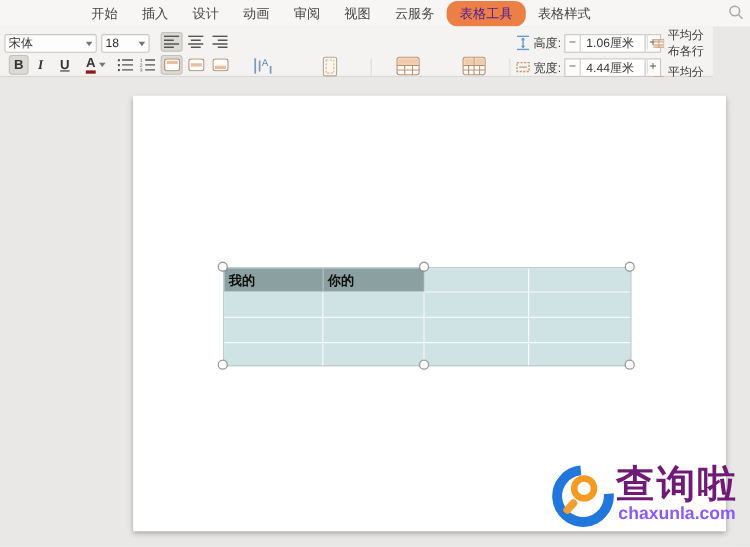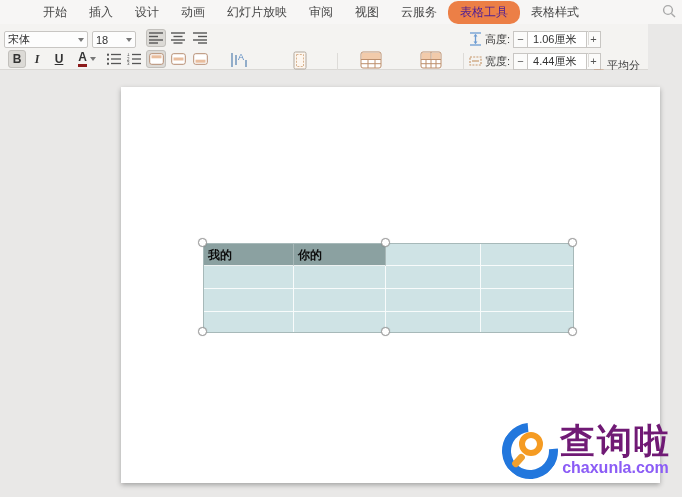--- a/index.html
+++ b/index.html
@@ -5,21 +5,21 @@
   html,body{margin:0;padding:0;}
   body{
     width:682px;height:497px;position:relative;overflow:hidden;
     font-family:"Liberation Sans","DejaVu Sans",sans-serif;
     background:#e9e8e7;-webkit-font-smoothing:antialiased;
   }
   
   .menubar{
     position:absolute;left:0;top:0;width:682px;height:24px;
     background:#f7f6f5;display:flex;align-items:center;
-    padding-left:32px;box-sizing:border-box;gap:0;
+    padding-left:72px;box-sizing:border-box;gap:0;
   }
   .mtab{
     font-size:12px;color:#474747;padding:3px 11px;border-radius:10px;
     white-space:nowrap;cursor:default;
   }
   .mtab.pill{background:#ec7f46;color:#4c1d95;padding:3px 12px;}
   .menu-search{position:absolute;right:6px;top:4px;width:14px;height:14px;}
   
   .toolbar{
     position:absolute;left:0;top:24px;width:648px;height:46px;
@@ -105,21 +105,20 @@
   svg{display:block;}
 </style>
 </head>
 <body>
 
 <div class="menubar">
   <span class="mtab">开始</span>
   <span class="mtab">插入</span>
   <span class="mtab">设计</span>
   <span class="mtab">动画</span>
-  <span class="mtab">幻灯片放映</span>
   <span class="mtab">审阅</span>
   <span class="mtab">视图</span>
   <span class="mtab">云服务</span>
   <span class="mtab pill">表格工具</span>
   <span class="mtab">表格样式</span>
   <span class="menu-search">
     <svg width="14" height="14" viewBox="0 0 14 14">
         <circle cx="6" cy="6" r="4.4" fill="none" stroke="#a9a9a9" stroke-width="1.4"></circle>
         <line x1="9.4" y1="9.4" x2="13" y2="13" stroke="#a9a9a9" stroke-width="1.4"></line>
       </svg>
@@ -309,20 +308,31 @@
     <span class="spin">
       <span class="sbtn">−</span>
       <span class="sval">4.44厘米</span>
       <span class="sbtn">+</span>
     </span>
   </div>
 
   <div class="vsep" style="left:588px;top:7px;height:14px;"></div>
   <div class="vsep" style="left:588px;top:29px;height:14px;"></div>
 
+  <div class="dist" style="left:594px;top:6px;">
+    <svg width="16" height="13" viewBox="0 0 16 13">
+        <rect x="0.6" y="0.6" width="14.8" height="11.8" fill="#fff" stroke="#bd8f6d"></rect>
+        <rect x="1.2" y="1.2" width="13.6" height="3" fill="#f2cbab"></rect>
+        <rect x="1.2" y="8.8" width="13.6" height="3" fill="#f2cbab"></rect>
+        <line x1="0.6" y1="4.6" x2="15.4" y2="4.6" stroke="#bd8f6d"></line>
+        <line x1="0.6" y1="8.4" x2="15.4" y2="8.4" stroke="#bd8f6d"></line>
+        <line x1="8" y1="0.6" x2="8" y2="12.4" stroke="#bd8f6d"></line>
+      </svg>
+    <span>平均分布各行</span>
+  </div>
 
   <div class="dist" style="left:594px;top:28px;margin-top:12px;">
     <svg width="16" height="13" viewBox="0 0 16 13">
         <rect x="0.6" y="0.6" width="14.8" height="11.8" fill="#fff" stroke="#bd8f6d"></rect>
         <rect x="1.2" y="1.2" width="3.4" height="10.6" fill="#f2cbab"></rect>
         <rect x="11.4" y="1.2" width="3.4" height="10.6" fill="#f2cbab"></rect>
         <line x1="5.2" y1="0.6" x2="5.2" y2="12.4" stroke="#bd8f6d"></line>
         <line x1="10.8" y1="0.6" x2="10.8" y2="12.4" stroke="#bd8f6d"></line>
         <line x1="0.6" y1="6.5" x2="15.4" y2="6.5" stroke="#bd8f6d"></line>
       </svg>

